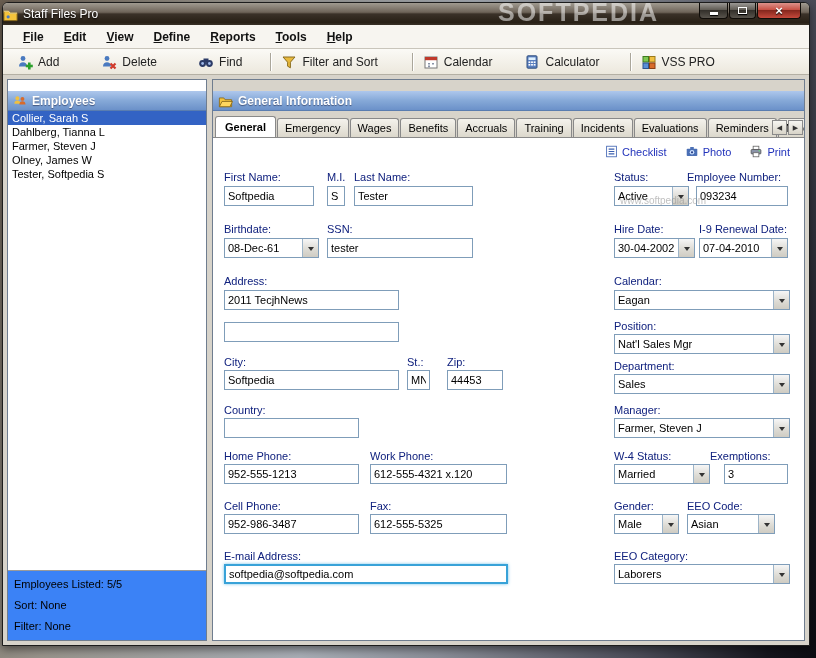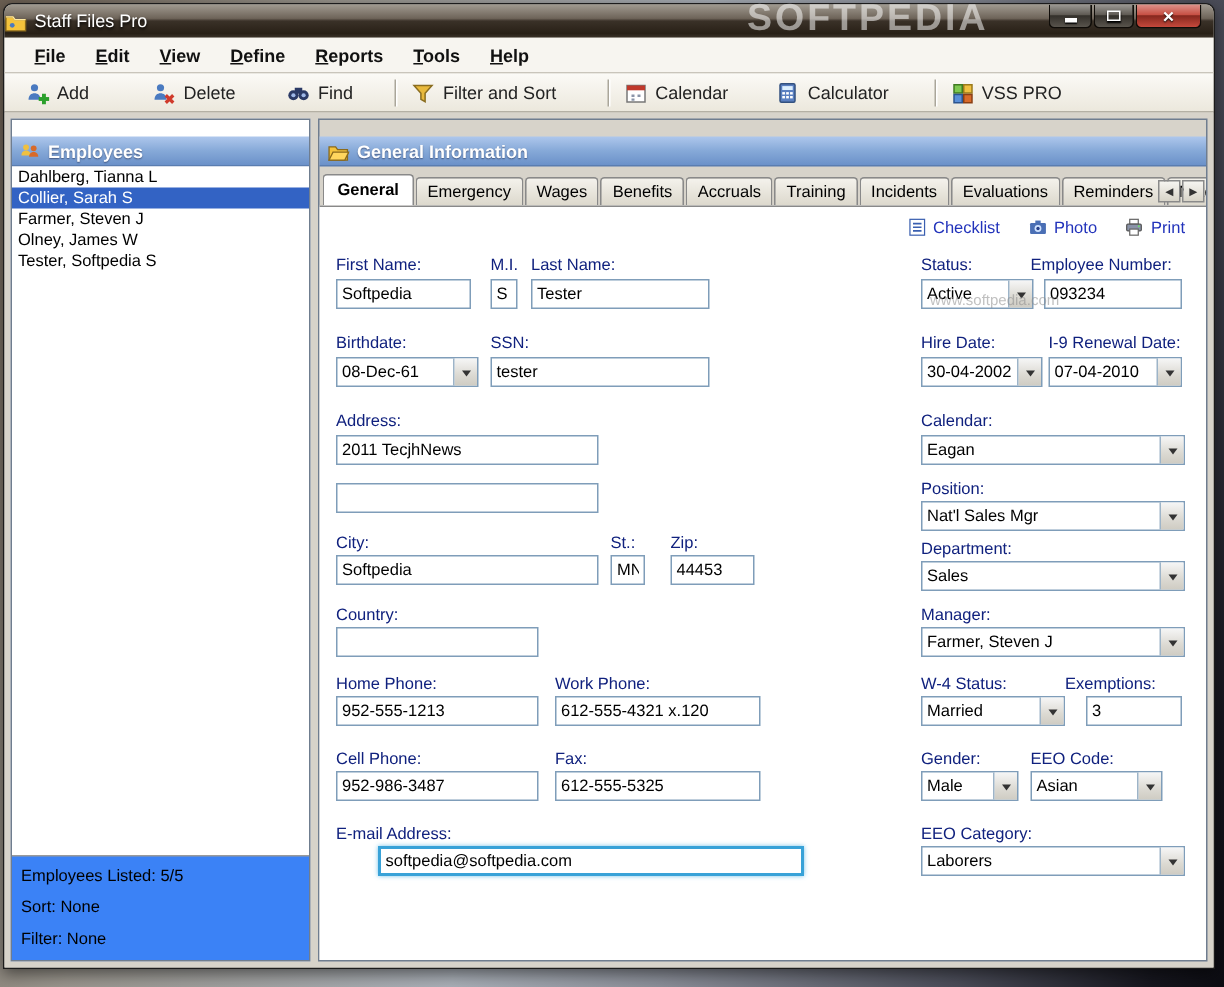--- a/index.html
+++ b/index.html
@@ -69,21 +69,21 @@
     font-size:7px; color:#333; display:flex; align-items:center; justify-content:center; margin-left:1px; cursor:pointer; }
 
   .tab-page { flex:1; background:#fff; border-top:1px solid #898989; position:relative; overflow:hidden; }
 
   .page-links { position:absolute; top:7px; right:14px; display:flex; gap:18px; z-index:5; }
   .plink { display:flex; align-items:center; gap:4px; font-size:11px; color:#2233bb; cursor:pointer; }
 
   .fl { position:absolute; font-size:11px; color:#10217e; white-space:nowrap; }
   .fi { position:absolute; height:20px; border:1px solid #7f9db9; background:#fff; font-size:11px;
     padding:2px 3px; color:#000; font-family:"Liberation Sans", sans-serif; }
-  .fi.hl { border:2px solid #38a2d8; box-shadow:0 0 3px rgba(80,180,230,.8);margin-left:28px; }
+  .fi.hl { border:2px solid #38a2d8; box-shadow:0 0 3px rgba(80,180,230,.8); }
   .combo { position:absolute; height:20px; border:1px solid #7f9db9; background:#fff;
     display:flex; align-items:stretch; font-size:11px; cursor:default; }
   .cval { flex:1; padding:3px 3px 0 3px; overflow:hidden; white-space:nowrap; color:#000; }
   .cbtn { width:16px; flex:0 0 16px; border-left:1px solid #9db4c8;
     background:linear-gradient(180deg,#f6f6f6,#dcdad3 60%,#cfccc3); display:flex; align-items:center; justify-content:center; }
   .cbtn::after { content:""; width:0; height:0; border:3.5px solid transparent; border-top:4.5px solid #333; margin-top:4px; }
 
   svg { display:block; }
 </style>
 </head>
@@ -132,21 +132,21 @@
         <span>
             <svg width="16" height="16" viewBox="0 0 16 16">
               <circle cx="6" cy="4.5" r="2.4" fill="#4a7ac0"></circle>
               <path d="M2 12.5c0-3 1.9-4.3 4-4.3s4 1.3 4 4.3z" fill="#4a7ac0"></path>
               <rect x="11" y="8.5" width="2.6" height="7" fill="#2ca02c"></rect>
               <rect x="8.8" y="10.7" width="7" height="2.6" fill="#2ca02c"></rect>
             </svg>
           </span>
         <span>Add</span>
       </span>
-      <span class="tool-btn" style="margin-right:26px">
+      <span class="tool-btn" style="margin-right:33px">
         <span>
             <svg width="16" height="16" viewBox="0 0 16 16">
               <circle cx="6" cy="4.5" r="2.4" fill="#4a7ac0"></circle>
               <path d="M2 12.5c0-3 1.9-4.3 4-4.3s4 1.3 4 4.3z" fill="#4a7ac0"></path>
               <path d="M9.5 9.5l5 5M14.5 9.5l-5 5" stroke="#d03a2b" stroke-width="2.2"></path>
             </svg>
           </span>
         <span>Delete</span>
       </span>
       <span class="tool-btn" style="margin-right:18px">
@@ -220,22 +220,22 @@
               <svg width="14" height="14" viewBox="0 0 16 16">
                 <circle cx="5" cy="4.8" r="2.2" fill="#f0c040"></circle>
                 <path d="M1.5 11c0-2.6 1.6-3.7 3.5-3.7S8.5 8.4 8.5 11z" fill="#f0c040"></path>
                 <circle cx="10.8" cy="5.6" r="2.2" fill="#d86a2a"></circle>
                 <path d="M7.3 12c0-2.6 1.6-3.7 3.5-3.7s3.5 1.1 3.5 3.7z" fill="#d86a2a"></path>
               </svg>
             </span>
           <span>Employees</span>
         </div>
         <div class="emp-list">
+          <div class="emp-item selected">Collier, Sarah S</div>
           <div class="emp-item">Dahlberg, Tianna L</div>
-          <div class="emp-item selected">Collier, Sarah S</div>
           <div class="emp-item">Farmer, Steven J</div>
           <div class="emp-item">Olney, James W</div>
           <div class="emp-item">Tester, Softpedia S</div>
         </div>
         <div class="emp-footer">
           <div class="stat">Employees Listed: 5/5</div>
           <div class="stat">Sort: None</div>
           <div class="stat">Filter: None</div>
         </div>
       </div>

